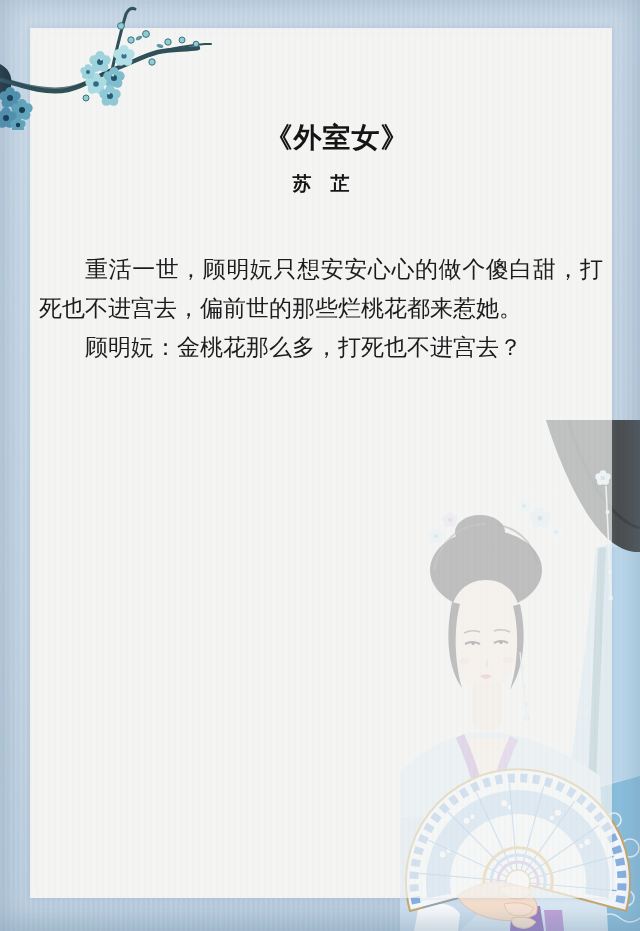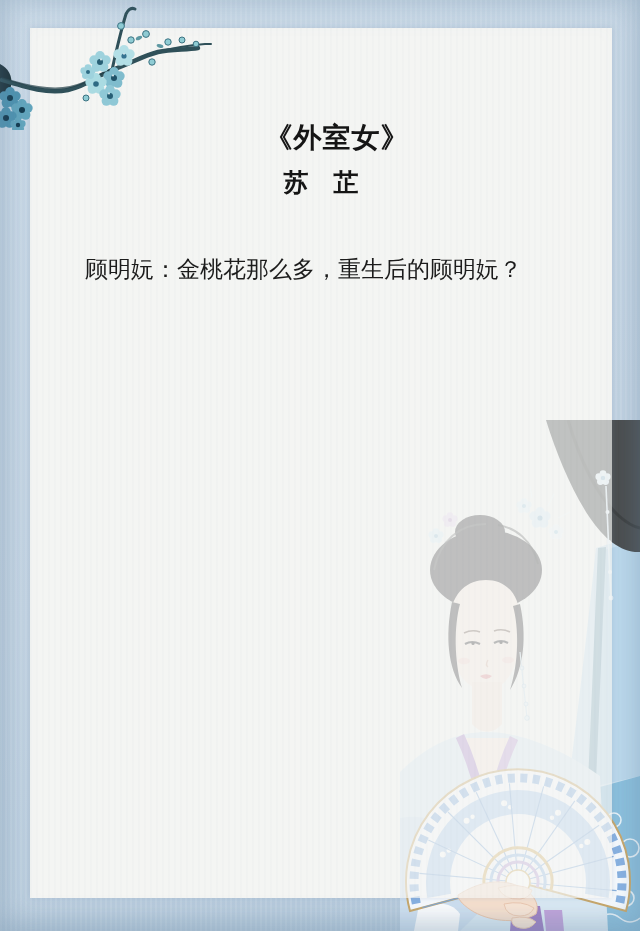--- a/index.html
+++ b/index.html
@@ -24,21 +24,21 @@
   .lady-wrap{position:absolute;left:400px;top:420px;width:240px;height:511px;pointer-events:none;}
   .lady-full{z-index:1;}
   .lady-faded{z-index:3;opacity:.30;clip-path:inset(0 28px 33px 0);}
   .branch-wrap{position:absolute;left:0;top:4px;width:212px;height:126px;z-index:4;pointer-events:none;}
   .text-layer{position:absolute;left:30px;top:28px;width:582px;height:870px;z-index:5;color:#1e1e1e;}
   .title{
     margin:94px 0 0 0;text-align:center;font-size:28px;line-height:32px;font-weight:bold;
     font-family:"DejaVu Sans","Liberation Sans",sans-serif;color:#151515;letter-spacing:1px;padding-left:32px;
   }
   .author{
-    margin-top:13px;text-align:center;font-size:25px;line-height:32px;font-weight:bold;
+    margin-top:13px;text-align:center;font-size:19px;line-height:32px;font-weight:bold;
     font-family:"DejaVu Sans","Liberation Sans",sans-serif;color:#151515;
   }
   .body-text{margin:51px 9px 0 9px;font-size:23px;line-height:39px;text-align:justify;color:#1c1c1c;}
   .body-text p{margin:0;text-indent:2em;}
   svg{display:block;}
 </style>
 </head>
 <body>
 
 <div class="page">
@@ -248,17 +248,18 @@
   <div class="branch-wrap">
     <svg width="212" height="126" viewBox="0 0 212 126">
         <use href="#branch-art"></use>
       </svg>
   </div>
 
   <div class="text-layer">
     <h1 class="title">《外室女》</h1>
     <div class="author">苏　芷</div>
     <div class="body-text">
-      <p>顾明妧：金桃花那么多，重生后的顾明妧？</p>
+      <p>重活一世，顾明妧只想安安心心的做个傻白甜，打死也不进宫去，偏前世的那些烂桃花都来惹她。</p>
+      <p>顾明妧：金桃花那么多，打死也不进宫去？</p>
     </div>
   </div>
 
 </div>
 
 </body></html>

